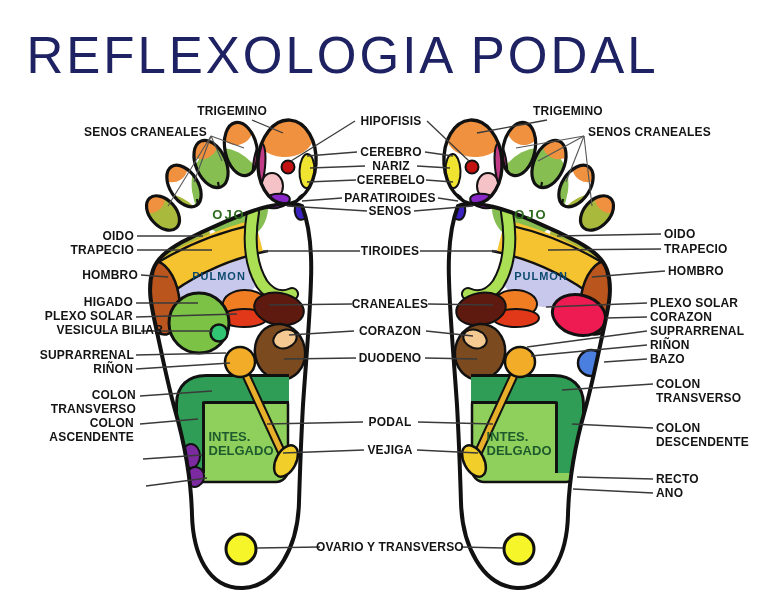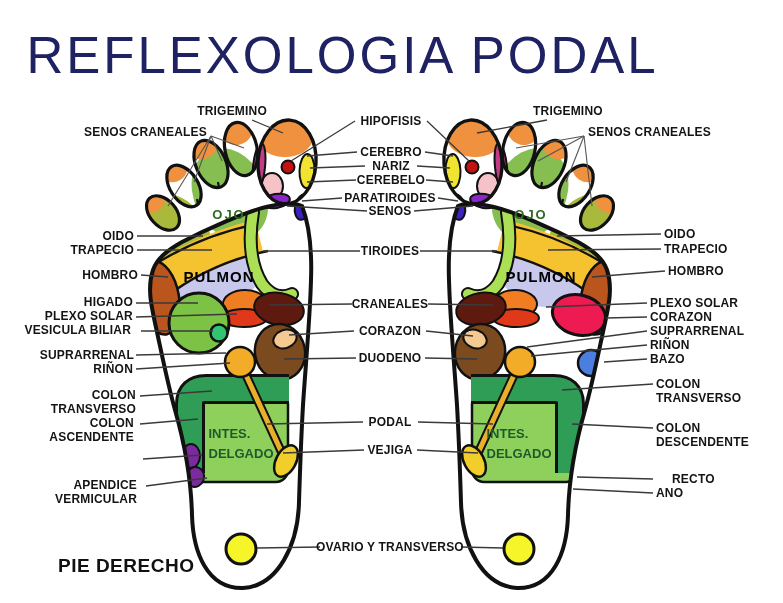--- a/index.html
+++ b/index.html
@@ -7,22 +7,22 @@
           font-family:"Liberation Sans","DejaVu Sans",sans-serif;}
   .title{position:absolute;top:26px;left:0;width:685px;text-align:center;
          font-size:51px;font-weight:400;letter-spacing:3px;color:#1e2263;}
   svg{position:absolute;top:0;left:0;}
   .lbl{position:absolute;font-size:12px;font-weight:700;color:#141414;
        line-height:14px;white-space:pre-line;letter-spacing:0.2px;}
   .lbl.r{text-align:right;}
   .lbl.c{transform:translateX(-50%);text-align:right;}
   .footlbl{position:absolute;transform:translate(-50%,-50%);font-weight:700;text-align:left;}
   .eye{font-size:13px;color:#2f6b1f;letter-spacing:2px;}
-  .lung{font-size:15px;color:#000000;letter-spacing:1px;}
-  .intes{font-size:13px;color:#1d5a2d;line-height:20px;white-space:pre-line;}
+  .lung{font-size:11px;color:#0c4a6e;letter-spacing:1px;}
+  .intes{font-size:13px;color:#1d5a2d;line-height:14px;white-space:pre-line;}
   .footer{position:absolute;font-size:19px;font-weight:700;color:#111;letter-spacing:0.5px;}
 </style>
 </head>
 <body>
 
 <div class="canvas">
 
   <div class="title">REFLEXOLOGIA PODAL</div>
 
   <svg width="783" height="603" viewBox="0 0 783 603">
@@ -173,29 +173,27 @@
     </g>
   </svg>
 
   <div class="lbl r" style="right:516px;top:104px">TRIGEMINO</div>
   <div class="lbl r" style="right:576px;top:125px">SENOS CRANEALES</div>
   <div class="lbl r" style="right:649px;top:229px">OIDO</div>
   <div class="lbl r" style="right:649px;top:243px">TRAPECIO</div>
   <div class="lbl r" style="right:645px;top:268px">HOMBRO</div>
   <div class="lbl r" style="right:650px;top:295px">HIGADO</div>
   <div class="lbl r" style="right:650px;top:309px">PLEXO SOLAR</div>
-  <div class="lbl r" style="right:652px;top:323px">VESICULA BILIAR</div>
+  <div class="lbl r" style="right:620px;top:323px">VESICULA BILIAR</div>
   <div class="lbl r" style="right:649px;top:348px">SUPRARRENAL</div>
   <div class="lbl r" style="right:650px;top:362px">RIÑON</div>
   <div class="lbl r" style="right:647px;top:388px">COLON
 TRANSVERSO</div>
   <div class="lbl r" style="right:649px;top:416px">COLON
 ASCENDENTE</div>
-  <div class="lbl r" style="right:646px;top:478px">APENDICE
-VERMICULAR</div>
 
   <div class="lbl c" style="left:391px;top:114px">HIPOFISIS</div>
   <div class="lbl c" style="left:391px;top:145px">CEREBRO</div>
   <div class="lbl c" style="left:391px;top:159px">NARIZ</div>
   <div class="lbl c" style="left:391px;top:173px">CEREBELO</div>
   <div class="lbl c" style="left:390px;top:191px">PARATIROIDES</div>
   <div class="lbl c" style="left:390px;top:204px">SENOS</div>
   <div class="lbl c" style="left:390px;top:244px">TIROIDES</div>
   <div class="lbl c" style="left:390px;top:297px">CRANEALES</div>
   <div class="lbl c" style="left:390px;top:324px">CORAZON</div>
@@ -211,27 +209,26 @@
   <div class="lbl" style="left:668px;top:264px">HOMBRO</div>
   <div class="lbl" style="left:650px;top:296px">PLEXO SOLAR</div>
   <div class="lbl" style="left:650px;top:310px">CORAZON</div>
   <div class="lbl" style="left:650px;top:324px">SUPRARRENAL</div>
   <div class="lbl" style="left:650px;top:338px">RIÑON</div>
   <div class="lbl" style="left:650px;top:352px">BAZO</div>
   <div class="lbl" style="left:656px;top:377px">COLON
 TRANSVERSO</div>
   <div class="lbl" style="left:656px;top:421px">COLON
 DESCENDENTE</div>
-  <div class="lbl" style="left:672px;top:472px">RECTO</div>
+  <div class="lbl" style="left:656px;top:472px">RECTO</div>
   <div class="lbl" style="left:656px;top:486px">ANO</div>
 
   <div class="footlbl eye" style="left:229px;top:214px">OJO</div>
   <div class="footlbl eye" style="left:531px;top:214px">OJO</div>
   <div class="footlbl lung" style="left:219px;top:276px">PULMON</div>
   <div class="footlbl lung" style="left:541px;top:276px">PULMON</div>
   <div class="footlbl intes" style="left:241px;top:444px">INTES.
 DELGADO</div>
   <div class="footlbl intes" style="left:519px;top:444px">INTES.
 DELGADO</div>
 
-  <div class="footer" style="left:58px;top:555px">PIE DERECHO</div>
 
 </div>
 
 </body></html>

